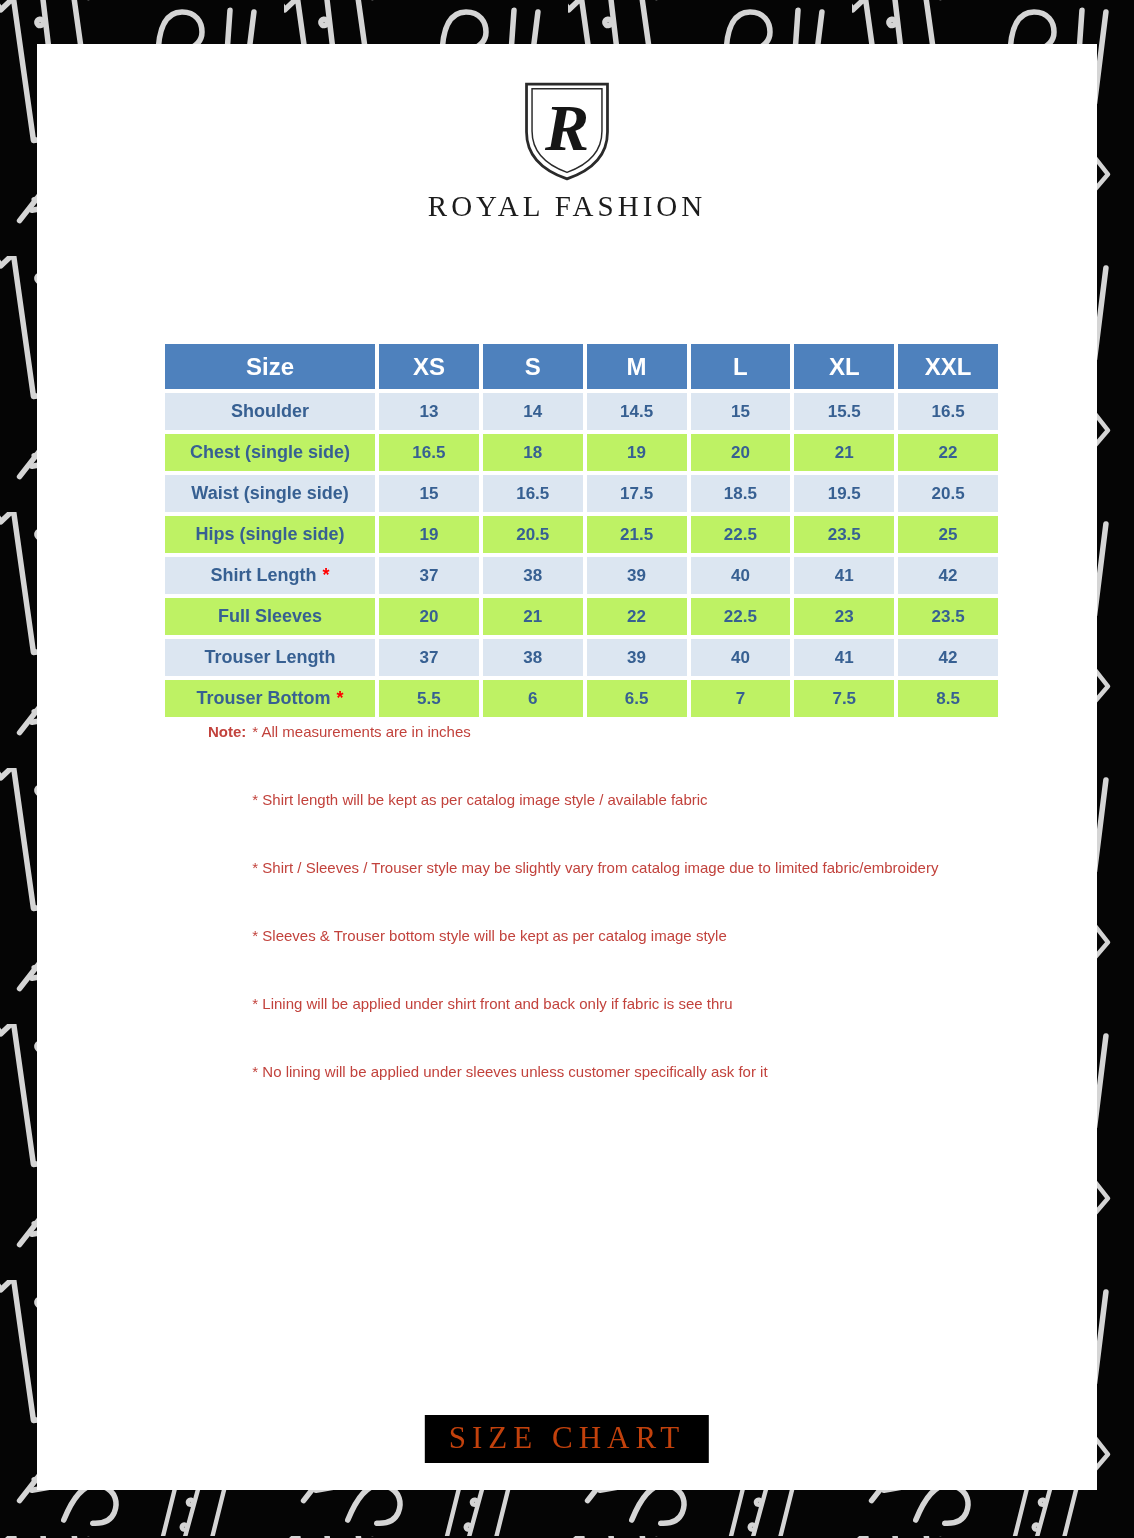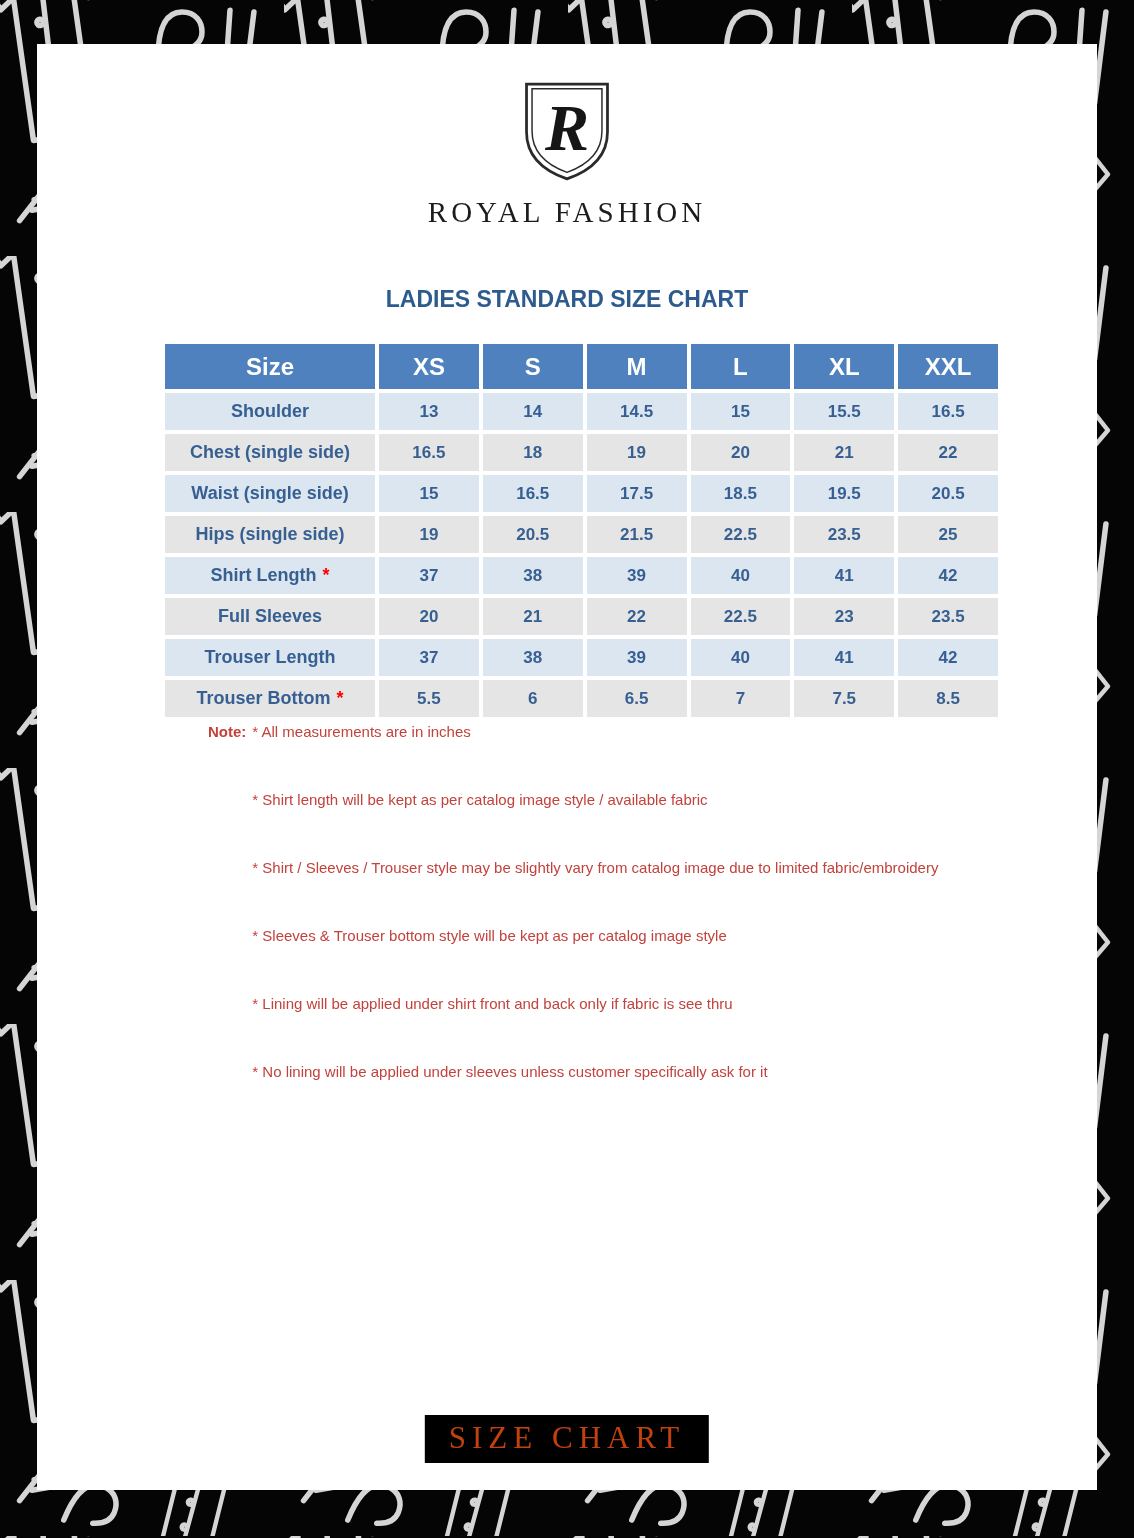--- a/index.html
+++ b/index.html
@@ -9,41 +9,41 @@
   }
   .border-art{position:absolute;left:0;top:0;width:1134px;height:1538px;}
   .page{
     position:absolute;left:37px;top:44px;width:1060px;height:1446px;
     background:#ffffff;
   }
   
   .logo-block{position:absolute;left:0;top:36px;width:100%;display:flex;flex-direction:column;align-items:center;}
   .shield{width:92px;height:102px;}
   .brand-name{
-    margin-top:14px;font-family:"Liberation Serif","DejaVu Serif",serif;
+    margin-top:8px;font-family:"Liberation Serif","DejaVu Serif",serif;
     font-size:29px;letter-spacing:4px;color:#1c1c1c;font-weight:500;white-space:nowrap;
   }
   
   .chart-title{
     position:absolute;left:0;top:242px;width:100%;text-align:center;
     font-size:23px;font-weight:bold;color:var(--title-blue);letter-spacing:0px;
   }
   
   .size-table{
     position:absolute;left:128px;top:300px;width:833px;
     display:grid;grid-template-columns:210px repeat(6,1fr);
     grid-template-rows:45px repeat(8,37px);gap:4px;background:#ffffff;
   }
   .th{
     background:var(--accent-blue);color:#ffffff;font-weight:bold;font-size:24px;
     display:flex;align-items:center;justify-content:center;
   }
   .td{
     display:flex;align-items:center;justify-content:center;
-    color:var(--text-blue);font-weight:bold;font-size:17px;background:#e5e5e5;
+    color:var(--text-blue);font-weight:bold;font-size:17px;background:#bef264;
   }
   .td.alt{background:var(--row-alt);}
   .td.label{font-size:18px;}
   .star{color:var(--star-red);margin-left:6px;font-size:18px;}
   
   .notes{
     position:absolute;left:171px;top:678px;display:flex;align-items:flex-start;
     color:var(--note-red);font-size:15px;
   }
   .note-label{font-weight:bold;margin-right:6px;line-height:20px;}
@@ -100,21 +100,20 @@
 
   <div class="logo-block">
     <svg class="shield" viewBox="0 0 100 110" xmlns="http://www.w3.org/2000/svg">
       <path d="M6,4 H94 V56 C94,82 76,98 50,107 C24,98 6,82 6,56 Z" fill="none" stroke="#2a2a2a" stroke-width="3"></path>
       <path d="M12,9 H88 V55 C88,78 72,92 50,100 C28,92 12,78 12,55 Z" fill="none" stroke="#2a2a2a" stroke-width="1.6"></path>
       <text x="50" y="76" text-anchor="middle" font-family="Liberation Serif, DejaVu Serif, serif" font-size="72" font-weight="bold" font-style="italic" fill="#161616">R</text>
     </svg>
     <div class="brand-name">ROYAL FASHION</div>
   </div>
 
-  <div class="chart-title">LADIES STANDARD SIZE CHART</div>
 
   <div class="size-table">
       <div class="th">Size</div>
       <div class="th">XS</div>
       <div class="th">S</div>
       <div class="th">M</div>
       <div class="th">L</div>
       <div class="th">XL</div>
       <div class="th">XXL</div>
       <div class="td label alt">Shoulder</div>

